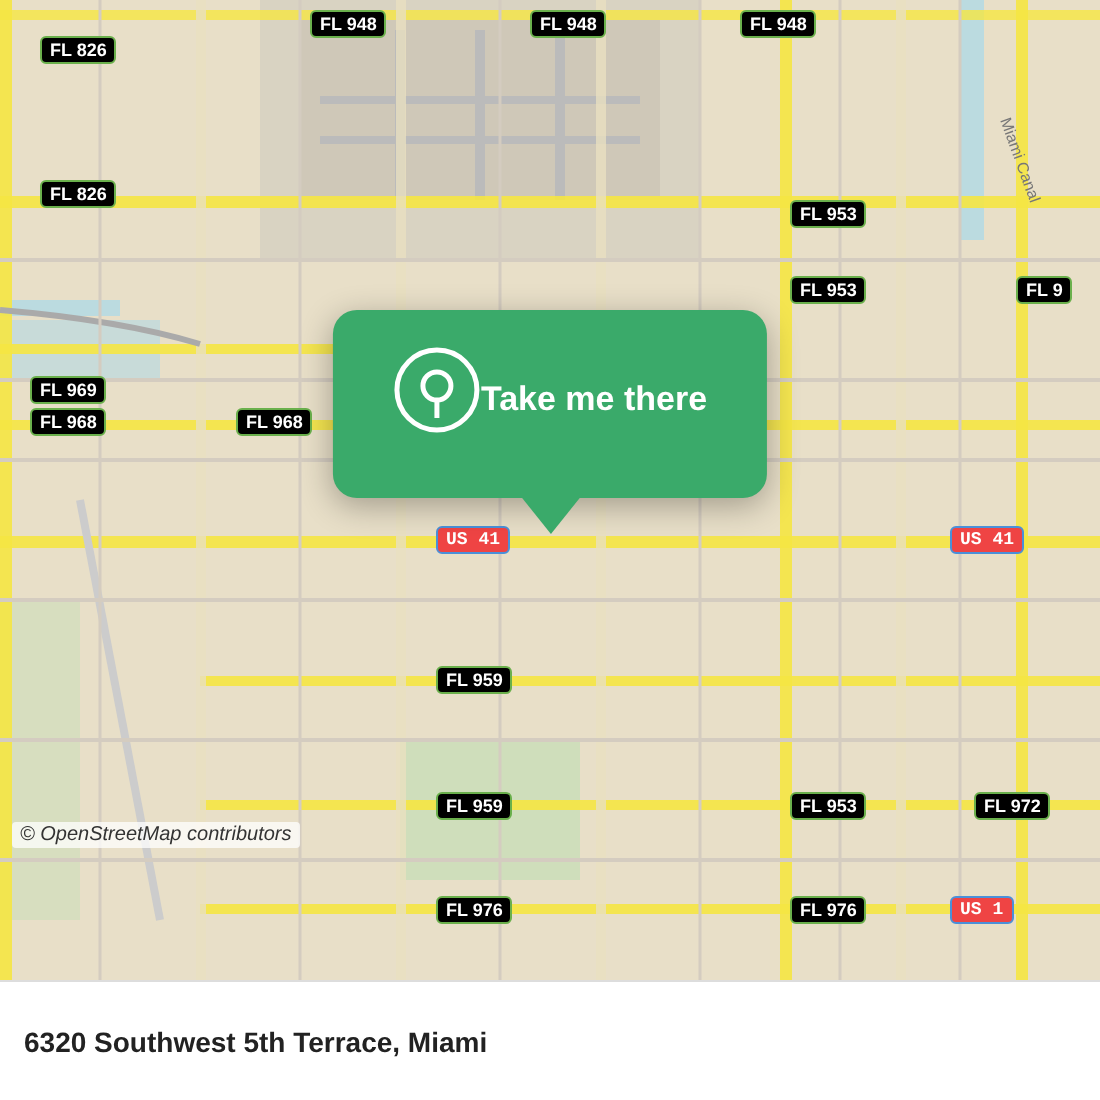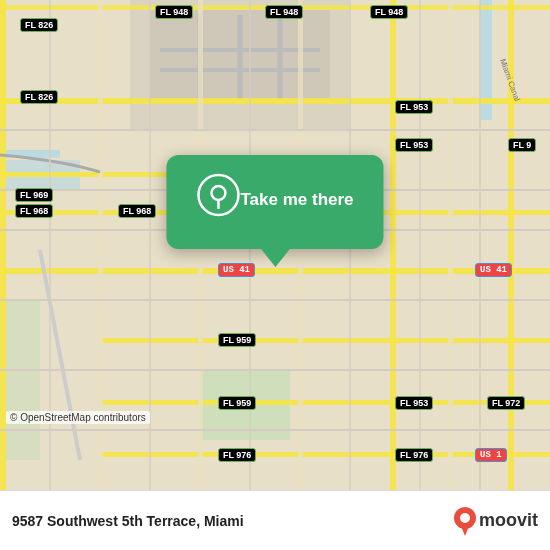--- a/index.html
+++ b/index.html
@@ -114,20 +114,21 @@
     .attribution {
       position: absolute;
       bottom: 66px;
       left: 6px;
       font-size: 10px;
       color: #333;
       background: rgba(255,255,255,0.75);
       padding: 1px 4px;
       border-radius: 2px;
       z-index: 5;
+      font-style: italic;
     }
 
     
     .road-label {
       position: absolute;
       background: #f5f5dc;
       border: 1px solid #bbb;
       border-radius: 3px;
       padding: 1px 4px;
       font-size: 9px;
@@ -256,24 +257,16 @@
       <line x1="22" y1="27" x2="22" y2="36" stroke="white" stroke-width="2.5"></line>
     </svg>
     <span class="popup-label">Take me there</span>
   </div>
 
   <div class="attribution">© OpenStreetMap contributors</div>
 </div>
 
 <div id="footer">
   <div class="footer-left">
-    <span class="footer-address">9587 Southwest 5th Terrace, Miami</span>
+    <span class="footer-address">6320 Southwest 5th Terrace, Miami</span>
   </div>
 
-  <div class="moovit-logo">
-    <svg width="24" height="30" viewBox="0 0 24 30" xmlns="http://www.w3.org/2000/svg">
-      <ellipse cx="12" cy="12" rx="11" ry="11" fill="#e94e3d"></ellipse>
-      <ellipse cx="12" cy="12" rx="5" ry="5" fill="white"></ellipse>
-      <polygon points="8,20 16,20 12,30" fill="#e94e3d"></polygon>
-    </svg>
-    <span class="moovit-text">moovit</span>
-  </div>
 </div>
 
 </body></html>

